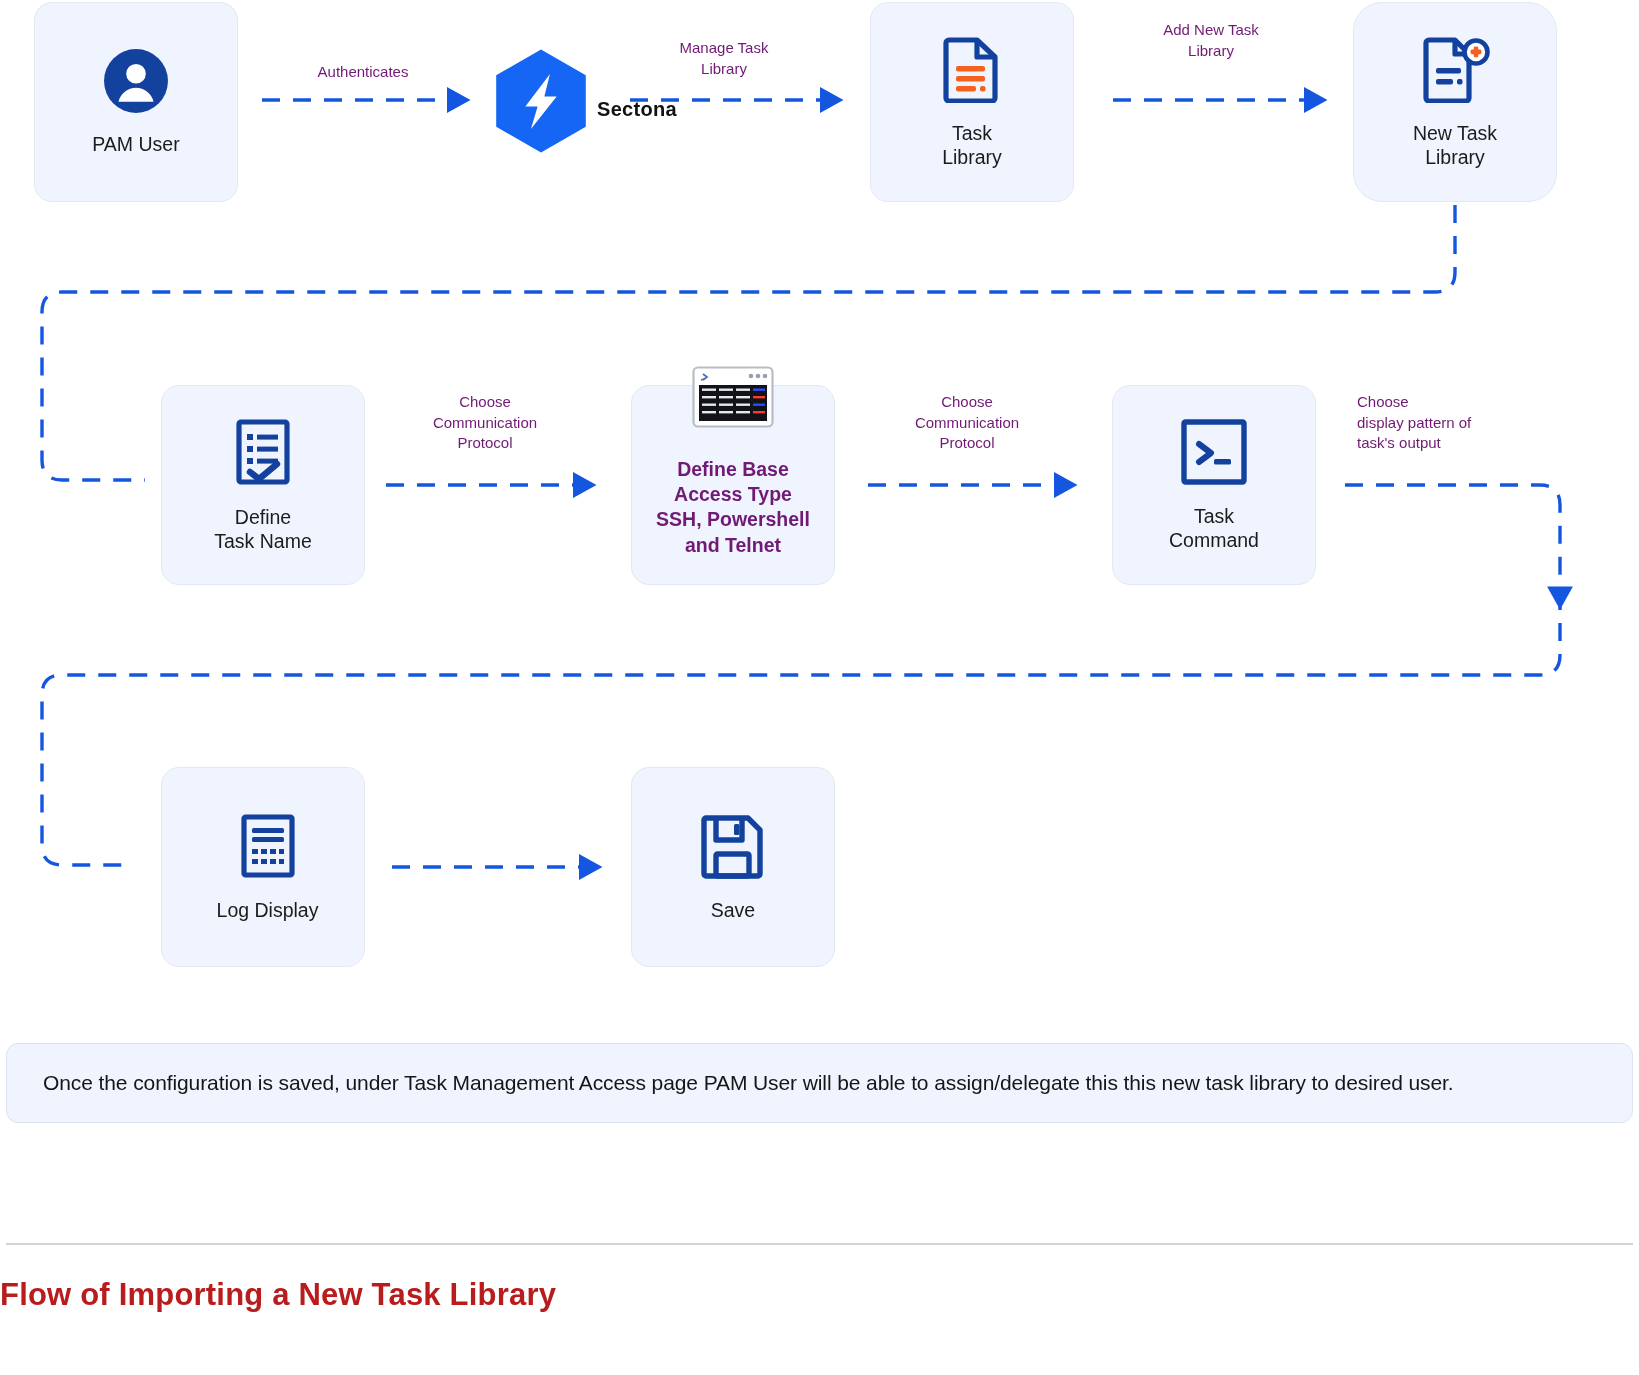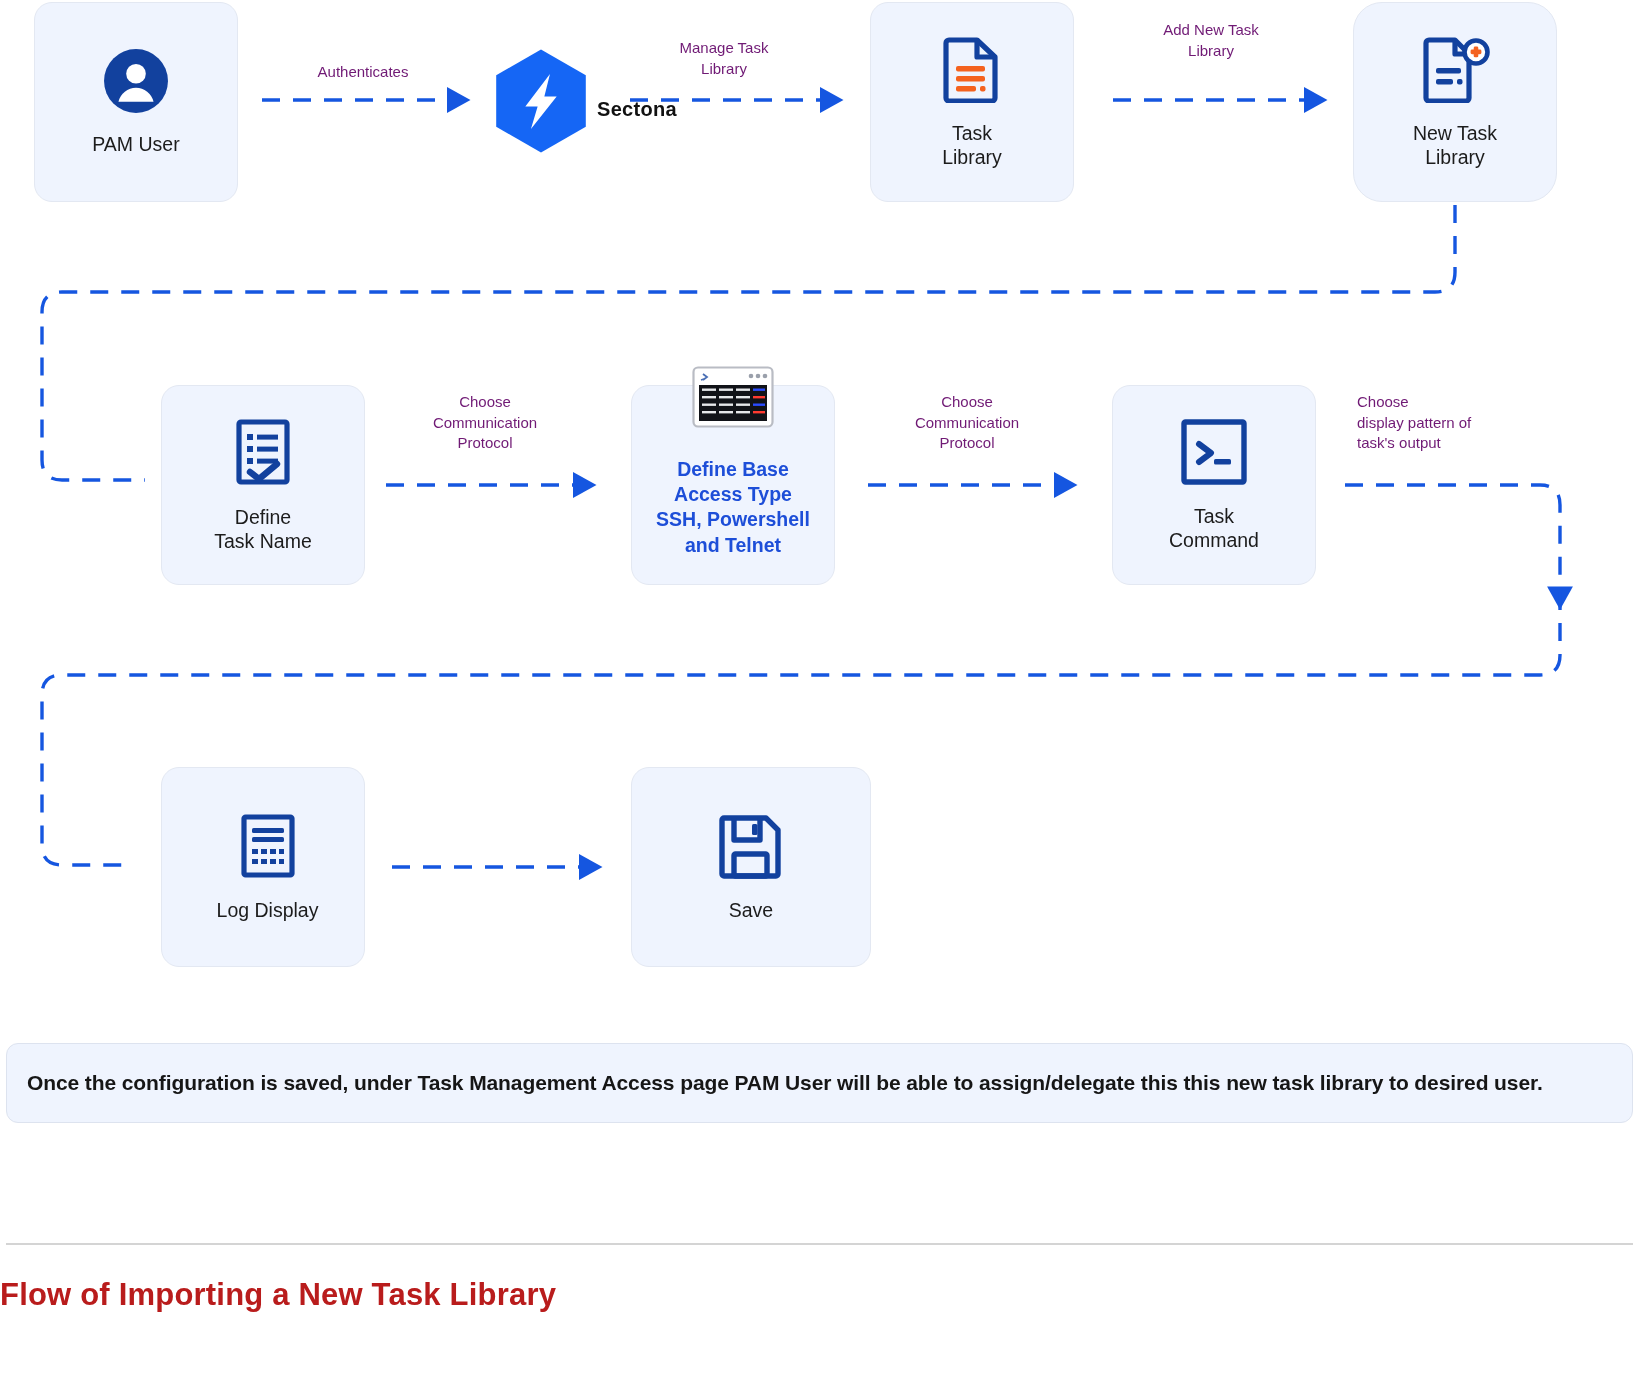--- a/index.html
+++ b/index.html
@@ -37,21 +37,21 @@
   .node .icon { display: block; }
   .node .label {
     margin-top: 14px;
     text-align: center;
     font-size: 19.5px;
     line-height: 1.25;
     color: #1c1c1c;
     white-space: pre-line;
   }
   .node.accent .label {
-    color: #1d4ed8;
+    color: #701a75;
     font-weight: bold;
     font-size: 19.5px;
     line-height: 1.3;
   }
   
   .bare {
     position: absolute;
     display: flex;
     flex-direction: row;
     align-items: center;
@@ -85,24 +85,24 @@
     top: 1043px;
     width: 1627px;
     height: 80px;
     background: #eff4fe;
     border: 1px solid #dde3ef;
     border-radius: 12px;
     display: flex;
     align-items: center;
   }
   #note .note-text {
-    padding-left: 20px;
+    padding-left: 36px;
     padding-right: 24px;
     font-size: 21px;
-    font-weight: bold;
+    font-weight: normal;
     color: #161616;
     letter-spacing: -.1px;
   }
   
   #divider {
     position: absolute;
     left: 6px;
     top: 1243px;
     width: 1627px;
     height: 2px;
@@ -294,21 +294,21 @@
         <rect x="42" y="37" width="5" height="5" fill="#12419e"></rect>
         <rect x="15" y="47" width="6" height="5" fill="#12419e"></rect>
         <rect x="24" y="47" width="6" height="5" fill="#12419e"></rect>
         <rect x="33" y="47" width="6" height="5" fill="#12419e"></rect>
         <rect x="42" y="47" width="5" height="5" fill="#12419e"></rect>
       </svg>
     </span>
     <span class="label">Log Display</span>
   </div>
 
-  <div class="node" style="left:631px; top:767px; width:240px; height:200px;">
+  <div class="node" style="left:631px; top:767px; width:204px; height:200px;">
     <span class="icon">
       <svg width="66" height="68" viewBox="0 0 66 68" xmlns="http://www.w3.org/2000/svg">
         <path d="M6 6 h42 l12 12 v44 a2 2 0 0 1 -2 2 H6 a2 2 0 0 1 -2 -2 V8 a2 2 0 0 1 2 -2 z" fill="none" stroke="#12419e" stroke-width="5.4" stroke-linejoin="round"></path>
         <path d="M16 6 v22 h26 V6" fill="none" stroke="#12419e" stroke-width="5.4" stroke-linejoin="round"></path>
         <rect x="34" y="12" width="5.5" height="11" rx="1.6" fill="#12419e"></rect>
         <rect x="16" y="42" width="33" height="22" rx="1.5" fill="none" stroke="#12419e" stroke-width="5.4" stroke-linejoin="round"></rect>
       </svg>
     </span>
     <span class="label">Save</span>
   </div>

